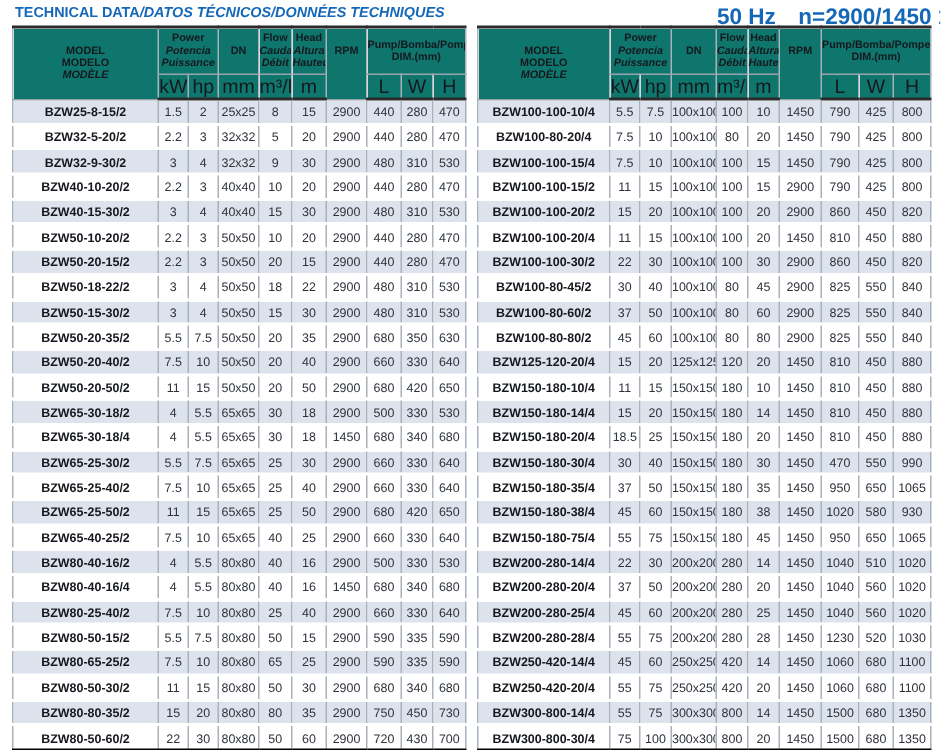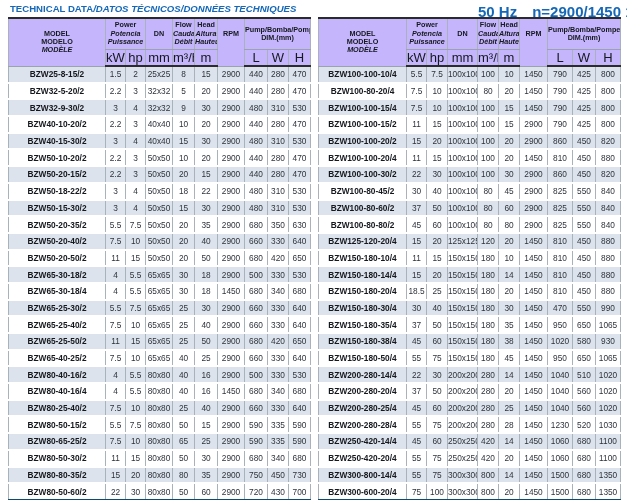--- a/index.html
+++ b/index.html
@@ -22,34 +22,34 @@
   .tbl-right{left:318px;}
   table{
     border-collapse:collapse;table-layout:fixed;width:302px;
     border-top:2px solid #2b2b2b;
   }
   th,td{
     padding:0;text-align:center;overflow:hidden;white-space:nowrap;
     border-left:1px solid #a9b1ba;
   }
   th:last-child,td:last-child{border-right:1px solid #a9b1ba;}
-  thead th{background:#c4b5fd;color:#15181d;font-weight:bold;vertical-align:middle;}
+  thead th{background:#0f766e;color:#15181d;font-weight:bold;vertical-align:middle;}
   tr.lrow th{height:30px;border-bottom:1px solid #9aa3ad;font-size:7.2px;line-height:8.4px;}
   tr.urow th{height:13px;border-bottom:2px solid #2b2b2b;font-weight:normal;font-size:13px;}
   th.model-h{font-size:8.4px;line-height:9.6px;border-bottom:2px solid #2b2b2b;}
   th.rpm-h{font-size:8px;vertical-align:top;padding-top:11px;border-bottom:2px solid #2b2b2b;}
   th.dn-h{font-size:8px;}
   th.dim-h{font-size:6.3px;line-height:7.6px;}
   thead .it{font-style:italic;}
   tbody td{
     height:14.7px;font-size:8.3px;color:#2e323a;background:#fff;
     border-bottom:2px solid #ffffff;
   }
   tbody tr.shaded td{background:#dce3ec;}
-  tbody tr:last-child td{border-bottom:2px solid #0c4a6e;}
+  tbody tr:last-child td{border-bottom:2px solid #000000;}
   tbody td.model{font-weight:bold;color:#14171c;}
 </style>
 </head>
 <body>
 
 <div class="page">
 
   <div class="title"><span>TECHNICAL DATA</span><span class="it">/DATOS TÉCNICOS/DONNÉES TECHNIQUES</span></div>
 
   <div class="freq-wrap"><span>50 Hz</span><span class="speed">n=2900/1450 1/min</span></div>
@@ -678,21 +678,21 @@
             <td>60</td>
             <td>150x150</td>
             <td>180</td>
             <td>38</td>
             <td>1450</td>
             <td>1020</td>
             <td>580</td>
             <td>930</td>
           </tr>
           <tr class="plain">
-            <td class="model">BZW150-180-50/4</td>
+            <td class="model">BZW150-180-75/4</td>
             <td>55</td>
             <td>75</td>
             <td>150x150</td>
             <td>180</td>
             <td>45</td>
             <td>1450</td>
             <td>950</td>
             <td>650</td>
             <td>1065</td>
           </tr>
@@ -774,21 +774,21 @@
             <td>75</td>
             <td>300x300</td>
             <td>800</td>
             <td>14</td>
             <td>1450</td>
             <td>1500</td>
             <td>680</td>
             <td>1350</td>
           </tr>
           <tr class="plain">
-            <td class="model">BZW300-600-20/4</td>
+            <td class="model">BZW300-800-30/4</td>
             <td>75</td>
             <td>100</td>
             <td>300x300</td>
             <td>800</td>
             <td>20</td>
             <td>1450</td>
             <td>1500</td>
             <td>680</td>
             <td>1350</td>
           </tr>

